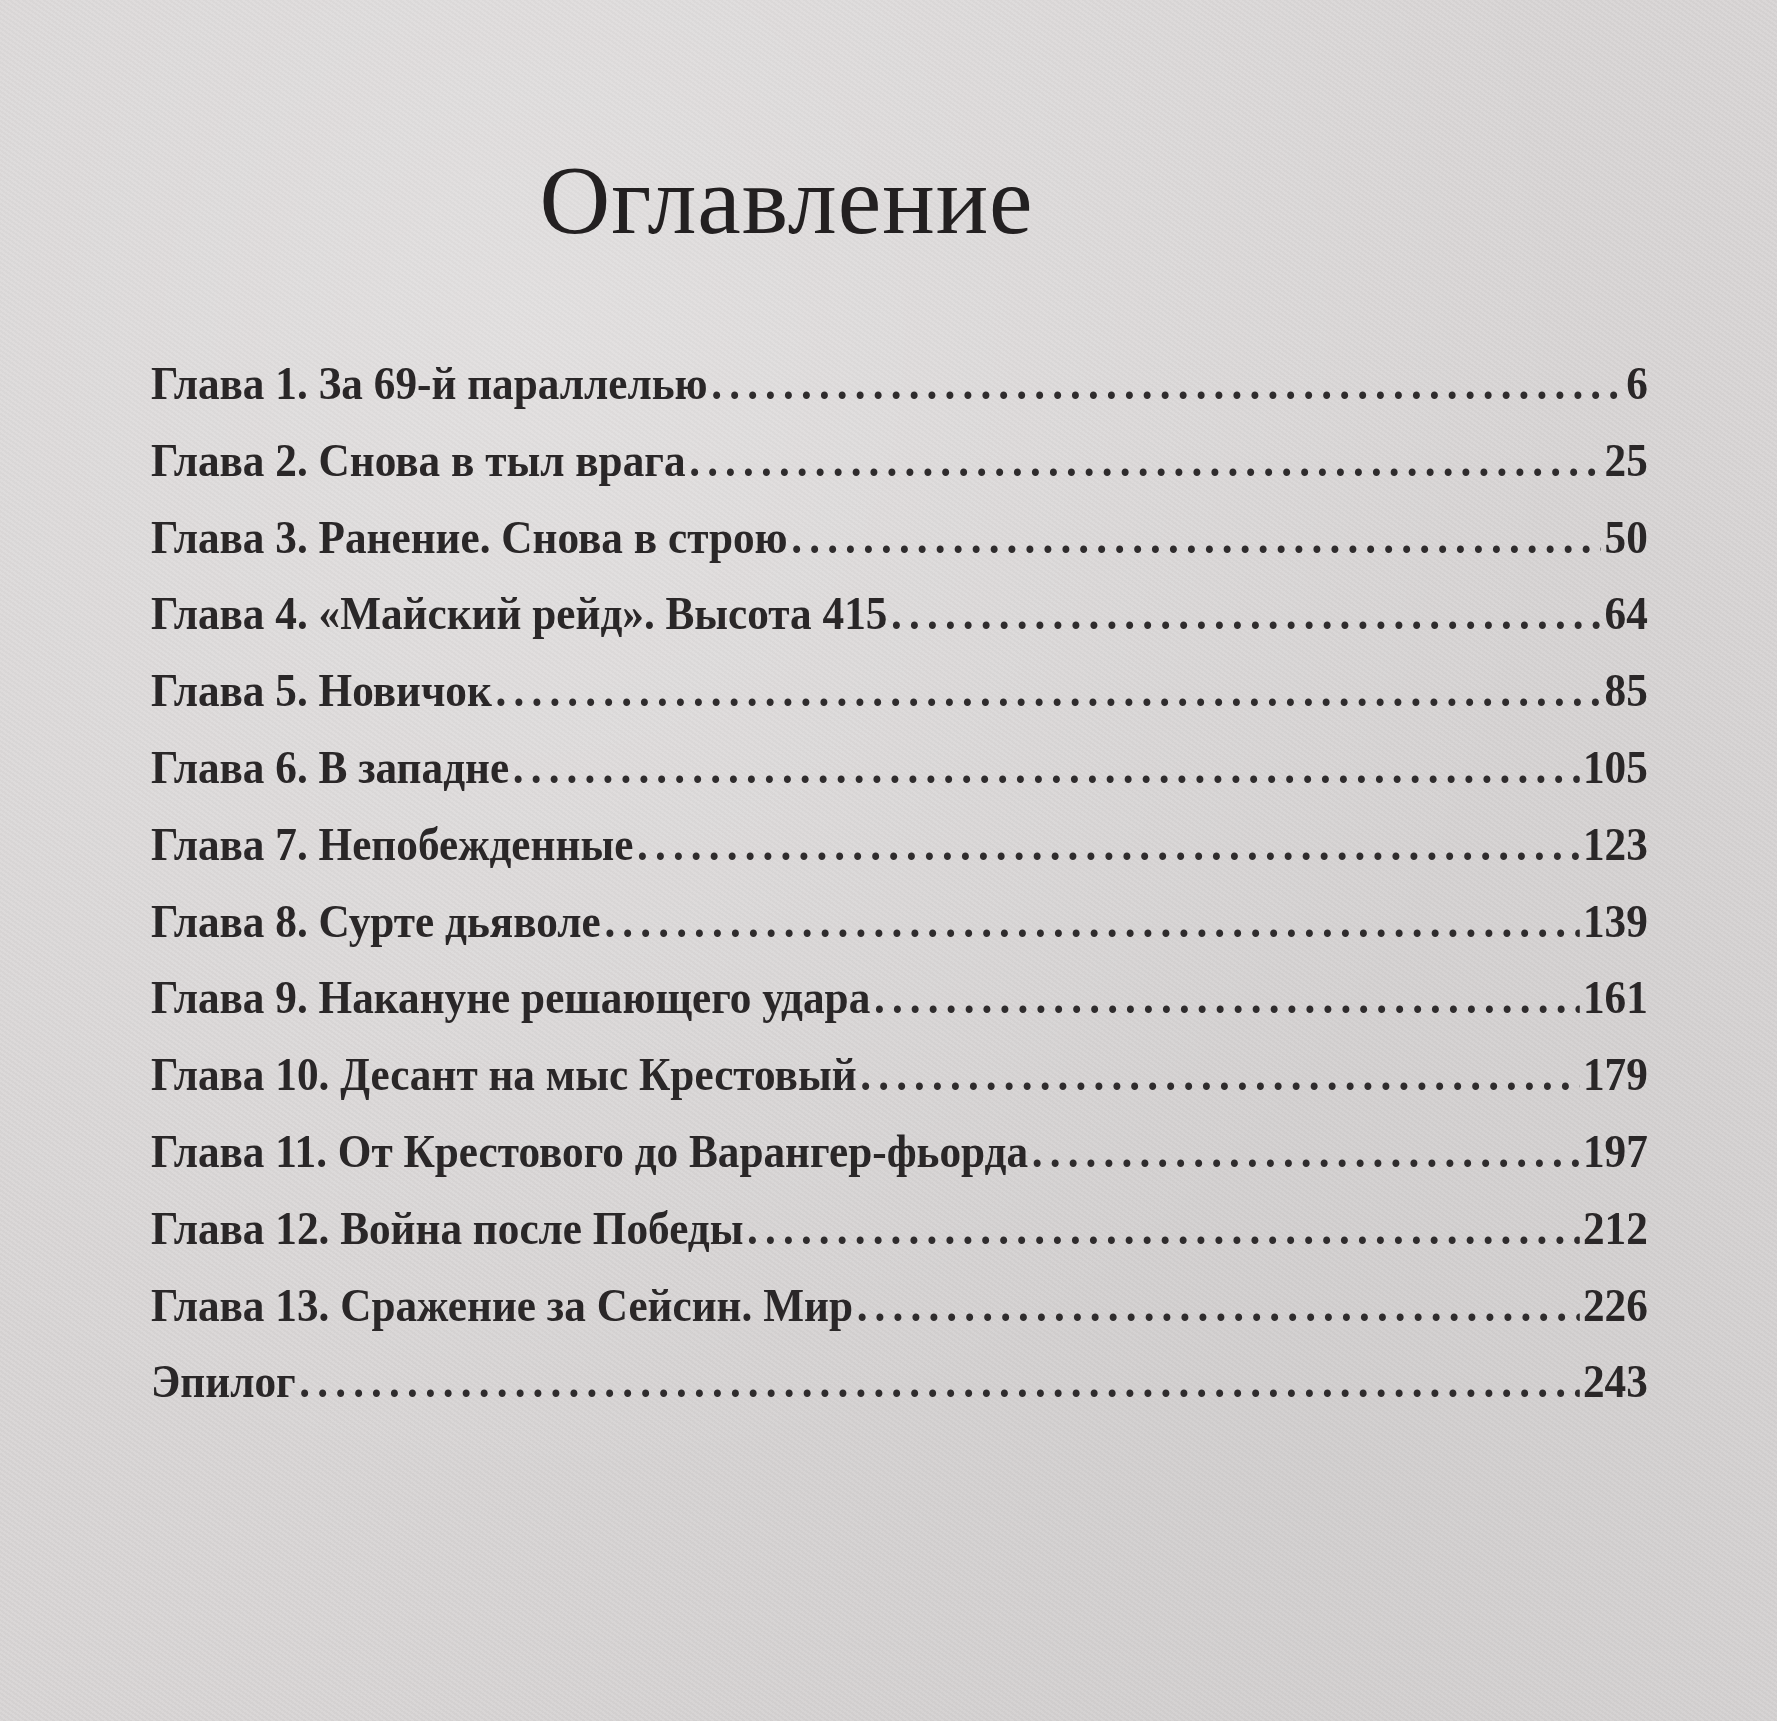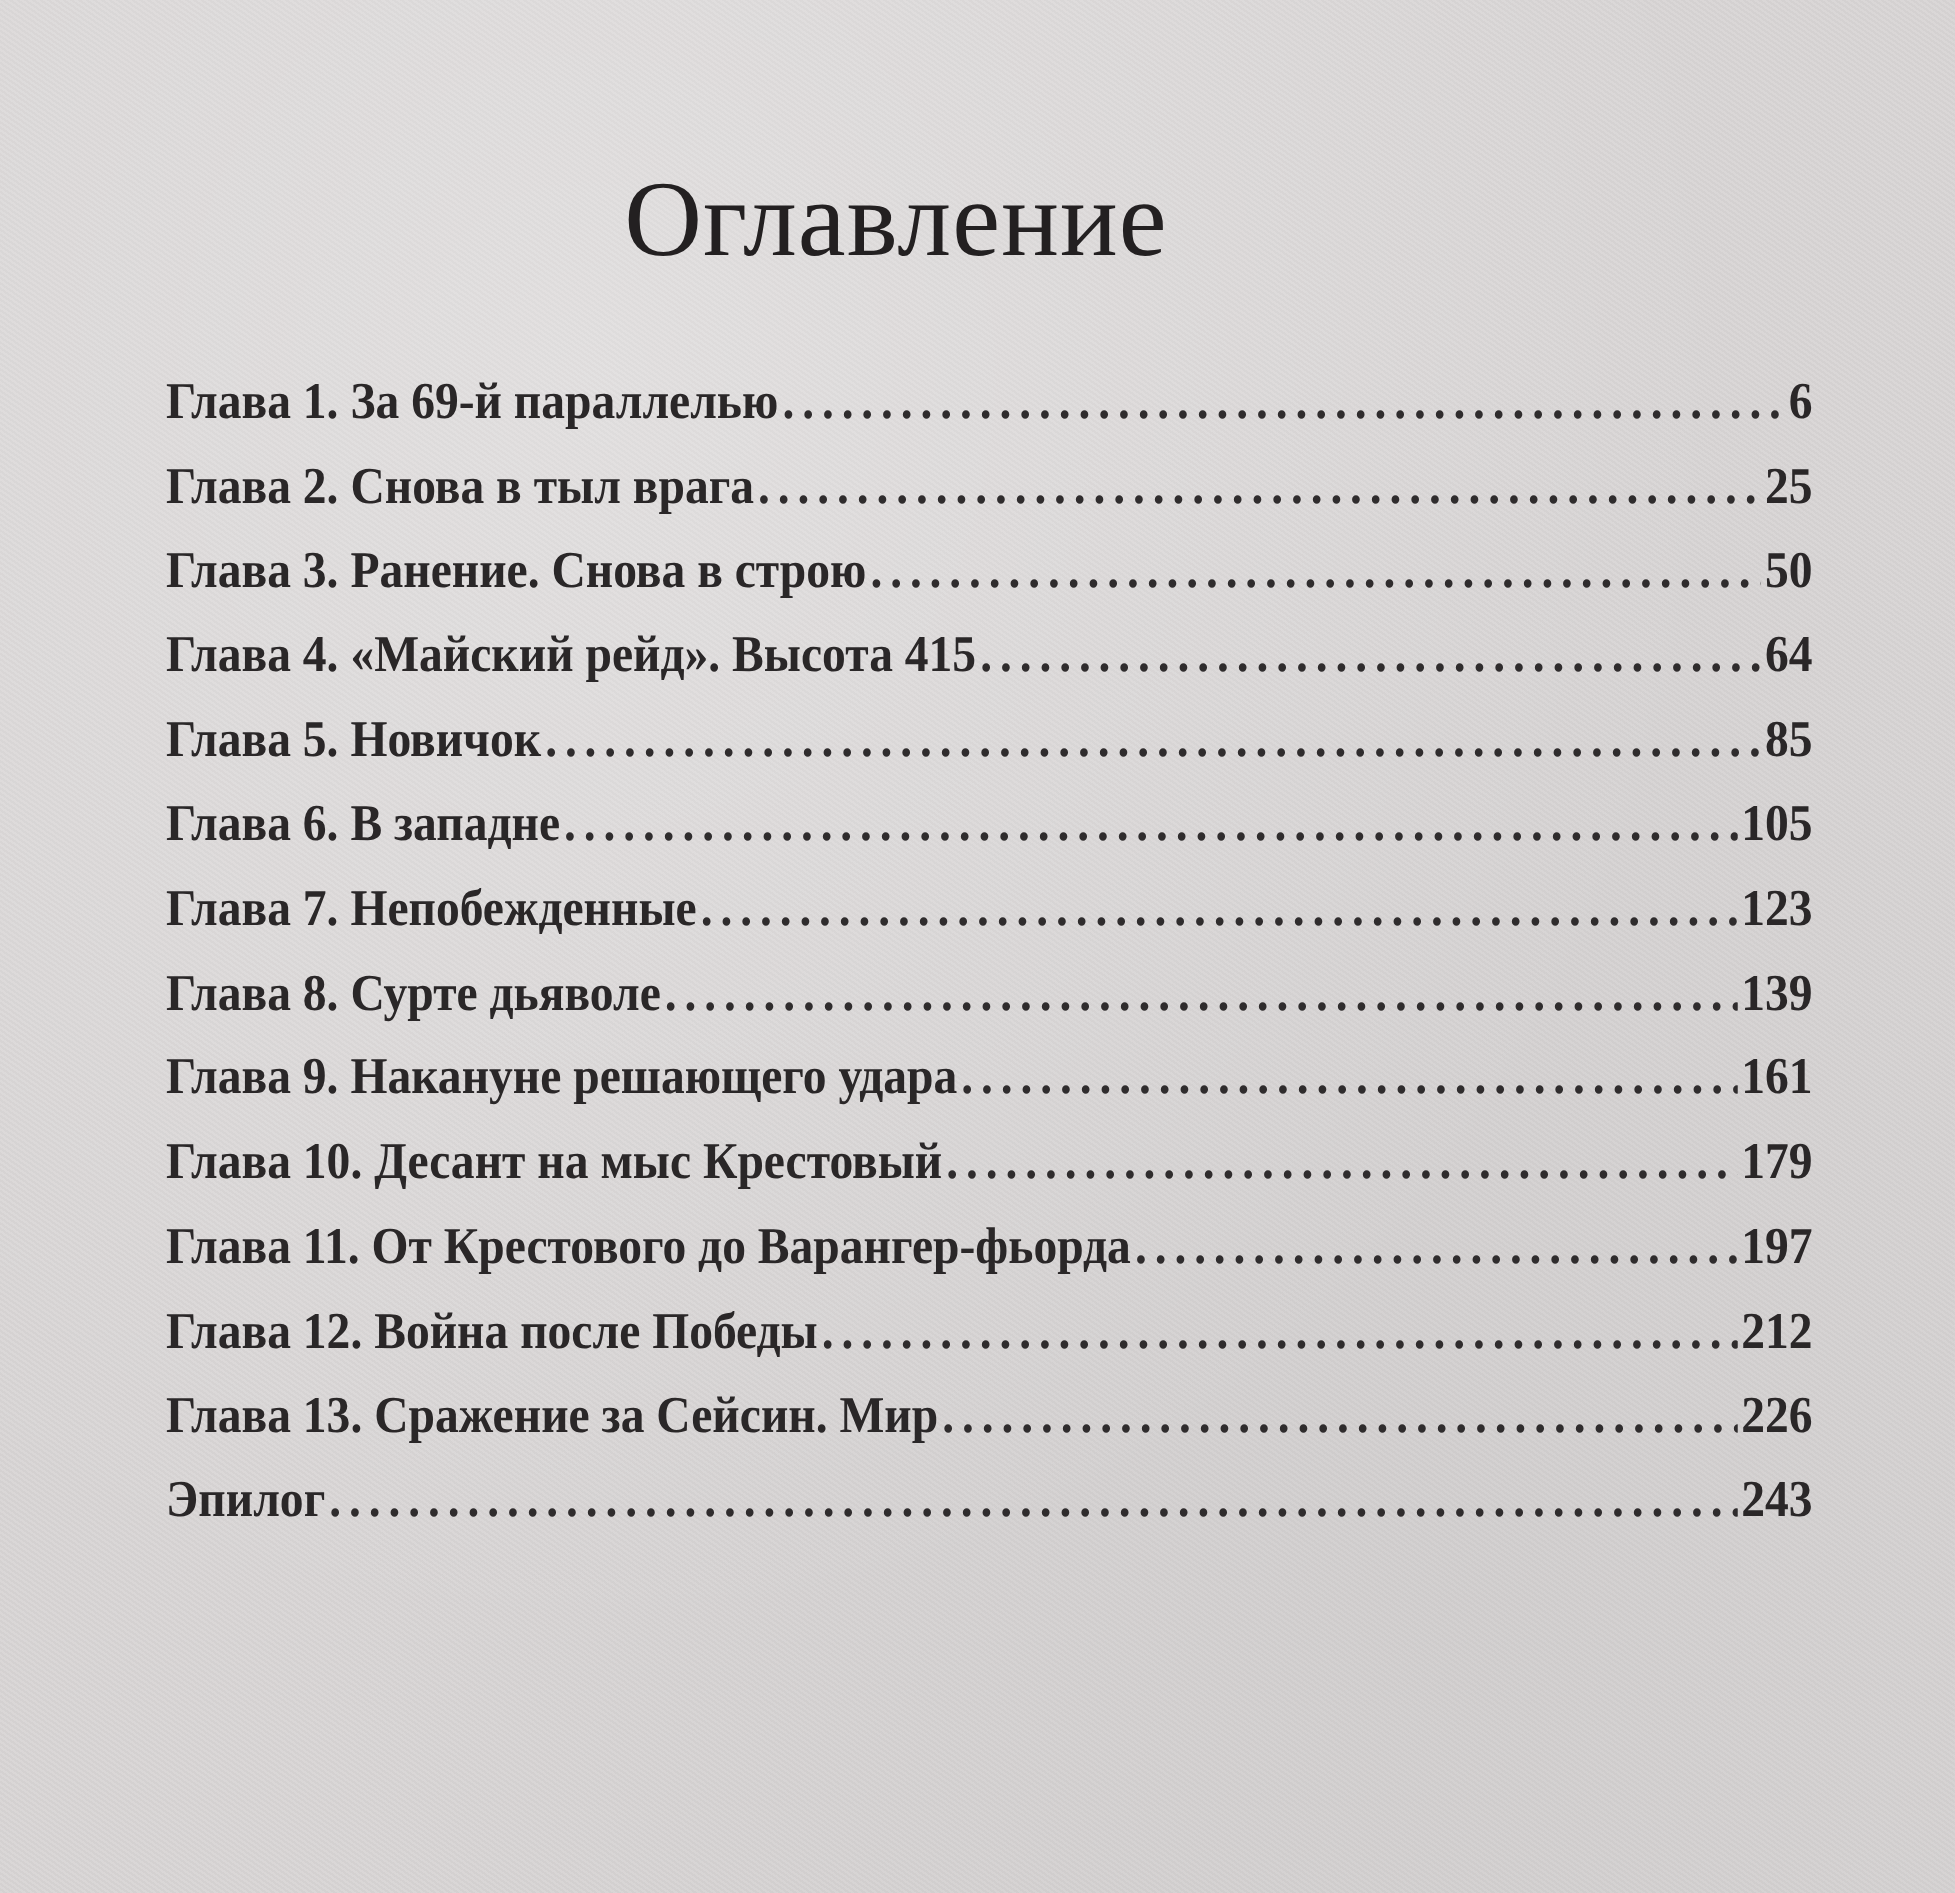--- a/index.html
+++ b/index.html
@@ -31,26 +31,25 @@
     top: 140px;
     width: 1573px;
     text-align: center;
     font-family: "Liberation Serif", "DejaVu Serif", serif;
     font-size: 98px;
     font-weight: normal;
     color: #232021;
     letter-spacing: 1px;
     margin: 0;
     line-height: 120px;
-    padding-left: 28px;
   }
   .toc {
     position: absolute;
     left: 151px;
-    top: 327px;
+    top: 345px;
     width: 1497px;
     margin: 0;
     padding: 0;
     list-style: none;
   }
   .toc-row {
     display: flex;
     align-items: baseline;
     height: 76.8px;
     font-size: 47px;

